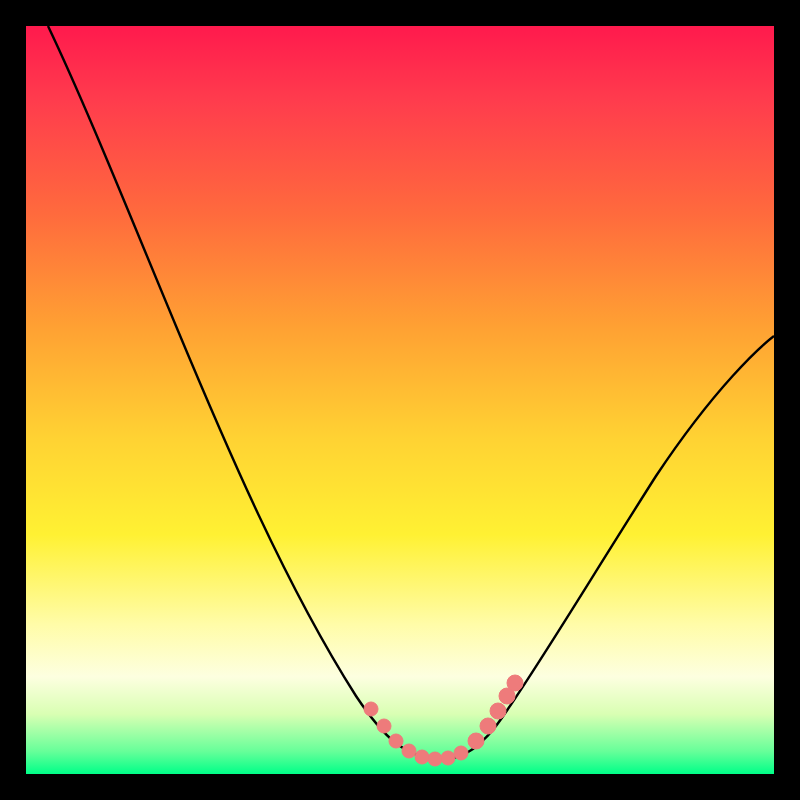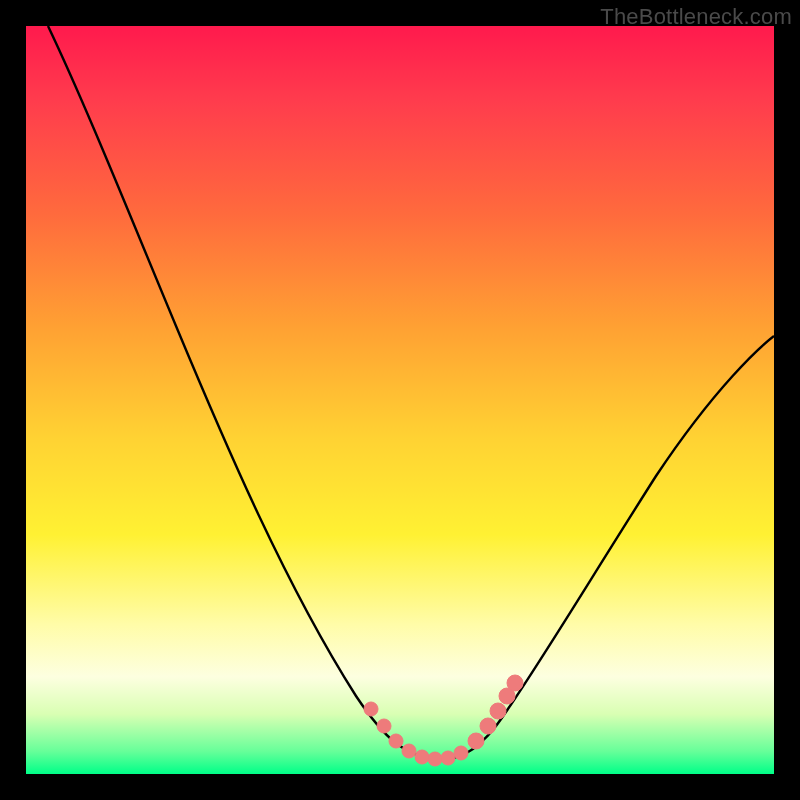--- a/index.html
+++ b/index.html
@@ -82,14 +82,13 @@
         <circle cx="422" cy="732" r="7"></circle>
         <circle cx="435" cy="727" r="7"></circle>
         <circle cx="450" cy="715" r="8"></circle>
         <circle cx="462" cy="700" r="8"></circle>
         <circle cx="472" cy="685" r="8"></circle>
         <circle cx="481" cy="670" r="8"></circle>
         <circle cx="489" cy="657" r="8"></circle>
       </g>
     </svg>
   </div>
-  <div class="watermark">TheBottleneck.com</div>
 </div>
 
 </body></html>

